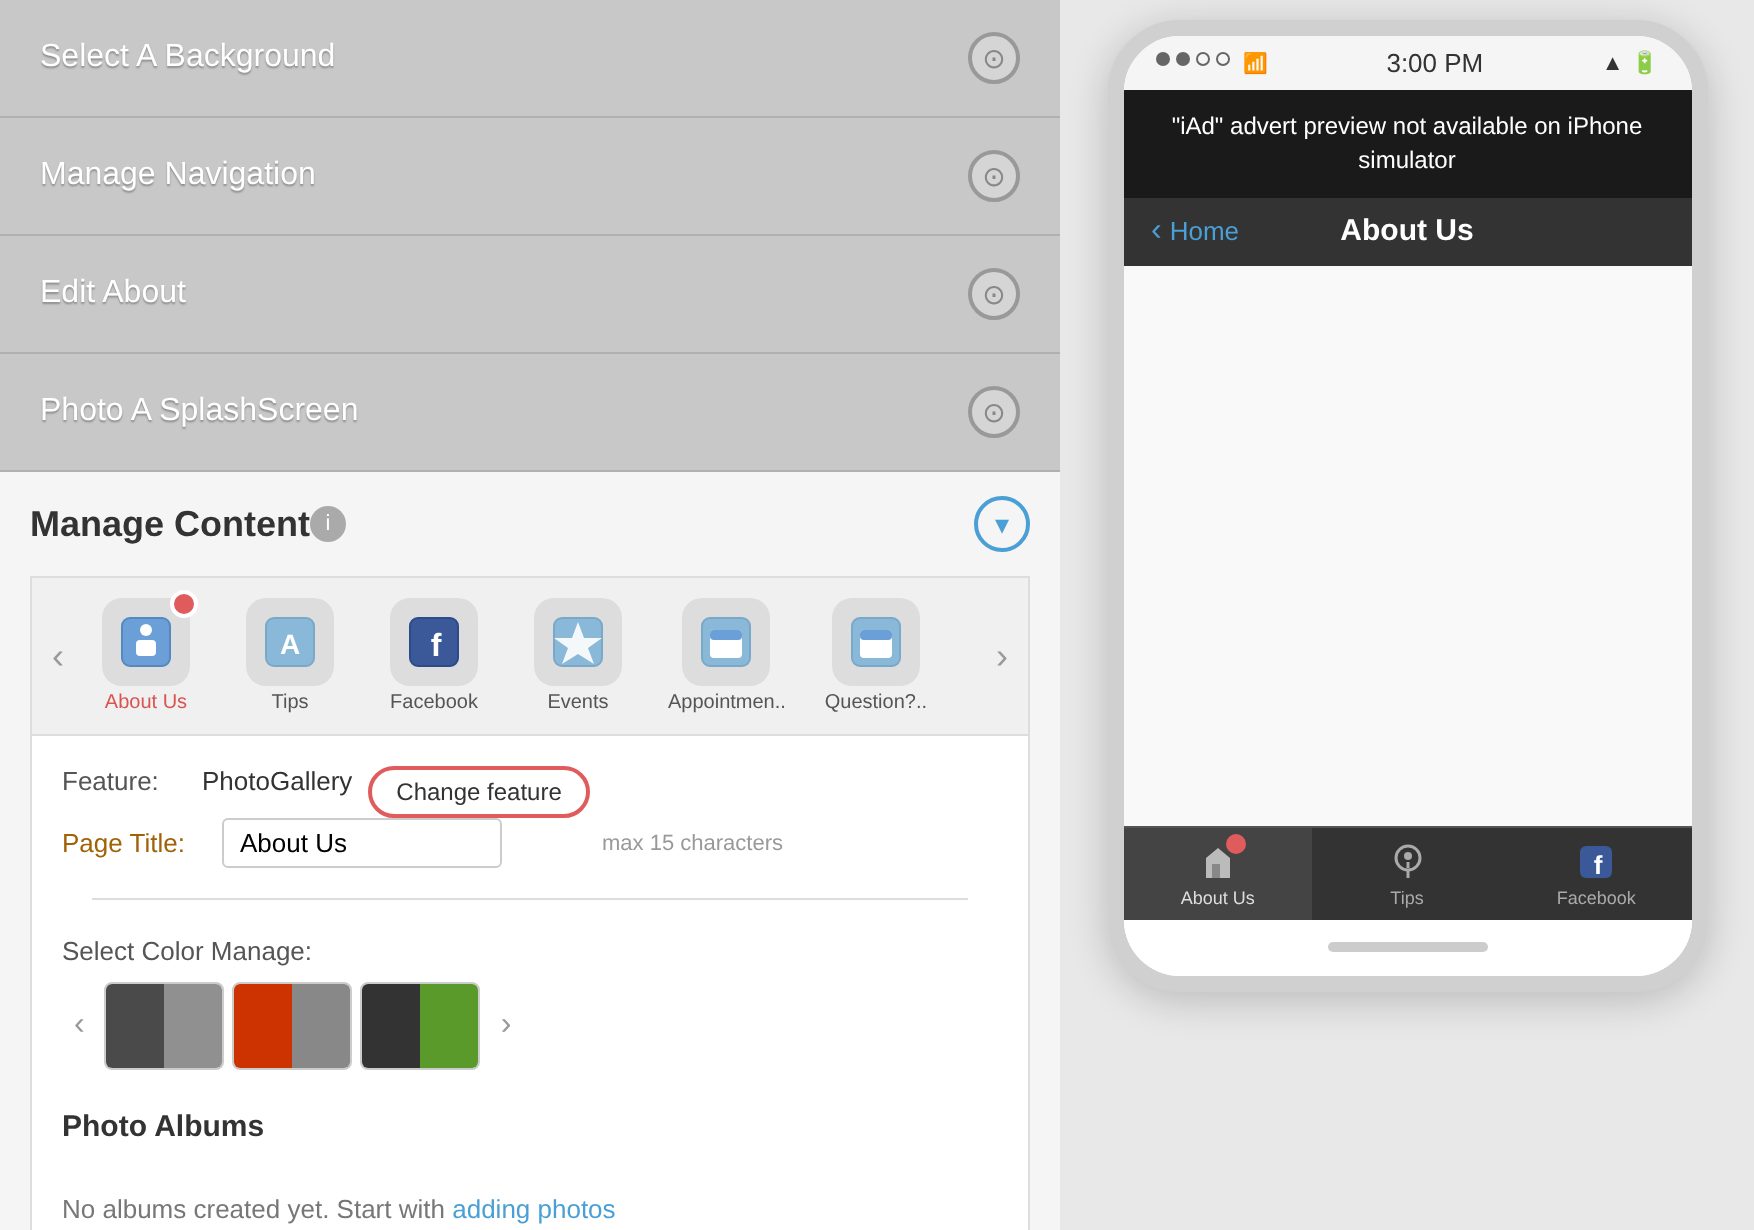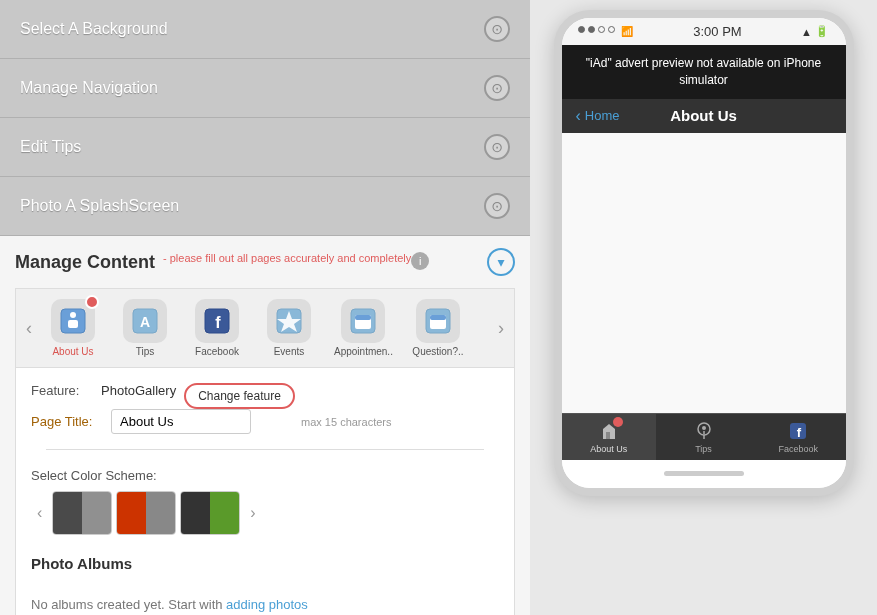--- a/index.html
+++ b/index.html
@@ -430,33 +430,32 @@
 
   <div class="accordion-item">
     <span class="accordion-label">Select A Background</span>
     <div class="accordion-icon">⊙</div>
   </div>
   <div class="accordion-item">
     <span class="accordion-label">Manage Navigation</span>
     <div class="accordion-icon">⊙</div>
   </div>
   <div class="accordion-item">
-    <span class="accordion-label">Edit Tips</span>
+    <span class="accordion-label">Edit About</span>
     <div class="accordion-icon">⊙</div>
   </div>
   <div class="accordion-item">
     <span class="accordion-label">Photo A SplashScreen</span>
     <div class="accordion-icon">⊙</div>
   </div>
 
   <div class="manage-content-section">
     <div class="manage-content-header">
-      <div style="display:flex;align-items:flex-start;">
+      <div style="display:flex;align-items:center;">
         <span class="manage-content-title">Manage Content</span>
-        <span class="manage-content-note">- please fill out all pages accurately and completely</span>
         <div class="manage-content-info">i</div>
       </div>
       <div class="manage-content-toggle">▾</div>
     </div>
 
     <div class="tabs-container">
       <button class="tabs-nav-btn">‹</button>
       <div class="tabs-scroll">
 
         <div class="tab-item active">
@@ -540,21 +539,21 @@
         <span class="page-title-label">Page Title:</span>
         <input class="page-title-input" type="text" value="About Us" style="">
         <span class="max-chars">max 15 characters</span>
       </div>
 
       <div class="divider-line"></div>
       <br>
 
       
       <div class="color-scheme-section">
-        <div class="color-scheme-label">Select Color Scheme:</div>
+        <div class="color-scheme-label">Select Color Manage:</div>
         <div class="color-swatches-row">
           <button class="swatch-nav">‹</button>
           <div class="swatch">
             <div class="swatch-half" style="background:#4a4a4a;"></div>
             <div class="swatch-half" style="background:#909090;"></div>
           </div>
           <div class="swatch">
             <div class="swatch-half" style="background:#cc3300;"></div>
             <div class="swatch-half" style="background:#888;"></div>
           </div>

